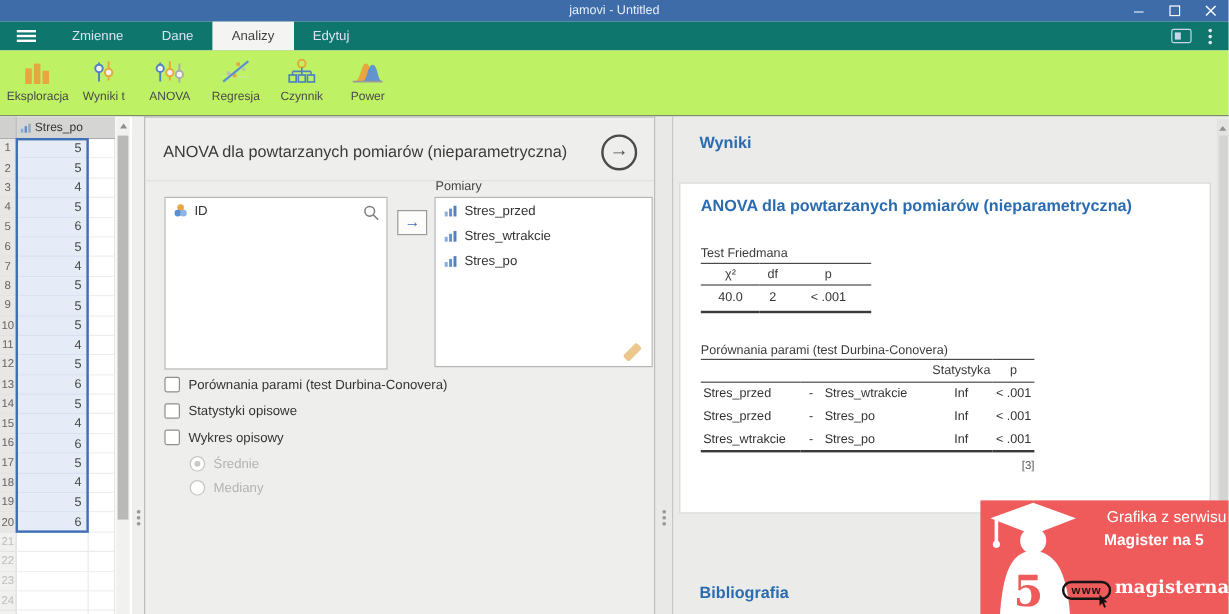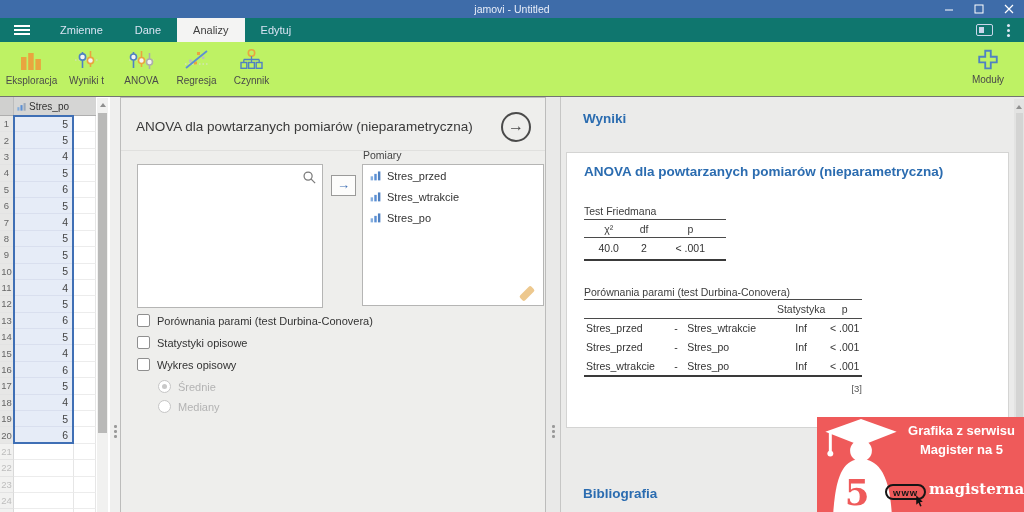--- a/index.html
+++ b/index.html
@@ -106,21 +106,21 @@
   .t2 .c4{width:36px;text-align:center}
   .footnote{position:absolute;left:17px;top:230px;width:278px;text-align:right;font-size:9.5px;color:#555}
   .biblio{position:absolute;left:22px;top:389px;font-size:13.5px;font-weight:bold;color:#2b6cb0}
   .res-scroll{position:absolute;right:0;top:2px;bottom:0;width:10px;background:#e3e3e2}
   .res-scroll .up{position:absolute;left:2px;top:6px;width:0;height:0;border-left:3px solid transparent;border-right:3px solid transparent;border-bottom:4px solid #909090}
   .res-scroll .thumb{position:absolute;left:1.5px;right:1.5px;top:14px;bottom:3px;background:#d4d4d3}
 
   
   .banner{position:absolute;left:817px;top:417px;width:207px;height:95px;background:#ef5a5a;z-index:20;overflow:hidden}
   .banner .grad{position:absolute;left:0;top:1px;width:88px;height:94px}
-  .banner .l1{position:absolute;left:84px;right:2px;top:6px;text-align:center;font-size:13px;font-weight:bold;color:#fff;white-space:nowrap}
+  .banner .l1{position:absolute;left:84px;right:2px;top:6px;text-align:right;font-size:13px;font-weight:normal;color:#fff;white-space:nowrap}
   .banner .l2{position:absolute;left:84px;right:2px;top:25px;text-align:center;font-size:13px;font-weight:bold;color:#fff}
   .wwwbadge{position:absolute;left:68px;top:67px;height:16px;line-height:13px;border:2px solid #151515;border-radius:9px;padding:0 6px;font-size:9.5px;font-weight:bold;letter-spacing:1px;color:#151515}
   .sitename{position:absolute;left:112px;top:63px;font-family:"DejaVu Serif",serif;font-weight:bold;font-size:15px;color:#fff}
   .cursor{position:absolute;left:96px;top:77px;width:13px;height:14px}
 </style>
 </head>
 <body>
 
 <div class="screen">
 
@@ -235,27 +235,31 @@
               <circle cx="13.5" cy="6" r="3.2" fill="none" stroke="#e9a53f" stroke-width="1.6"></circle>
               <path d="M13.5 9.2 V12.5 M5.8 12.5 H21.2 M5.8 12.5 V15.5 M13.5 12.5 V15.5 M21.2 12.5 V15.5" stroke="#4f81c2" stroke-width="1.3" fill="none"></path>
               <rect x="3" y="15.5" width="5.8" height="5.8" fill="none" stroke="#4f81c2" stroke-width="1.4"></rect>
               <rect x="10.6" y="15.5" width="5.8" height="5.8" fill="none" stroke="#4f81c2" stroke-width="1.4"></rect>
               <rect x="18.2" y="15.5" width="5.8" height="5.8" fill="none" stroke="#4f81c2" stroke-width="1.4"></rect>
             </svg>
           </div>
           <div class="rlabel">Czynnik</div>
         </div>
 
-
-    </div>
-    <div class="modules">
-      <div class="ricon"><svg viewBox="0 0 26 28">
-            <path d="M10 4 h6 v6.5 h6.5 v6 h-6.5 v6.5 h-6 v-6.5 H3.5 v-6 H10 z" fill="none" stroke="#4f81c2" stroke-width="2"></path>
-          </svg></div>
-      <div class="rlabel">Moduły</div>
+        <div class="ritem">
+          <div class="ricon">
+            <svg viewBox="0 0 27 27">
+              <path d="M2 21 C8 21 7.5 6 12 6 C16.5 6 16 21 21 21 Z" fill="#e9a53f"></path>
+              <path d="M8.5 21 C13.5 21 13 7 17.5 7 C22 7 21.5 21 26 21 Z" fill="#5b8fd4" fill-opacity="0.95"></path>
+              <line x1="1" y1="21" x2="26" y2="21" stroke="#9a9a9a" stroke-width="1.6"></line>
+            </svg>
+          </div>
+          <div class="rlabel">Power</div>
+        </div>
+
     </div>
   </div>
 
   <div class="sheet">
     <div class="sheet-colhead">
       <div class="corner"></div>
       <div class="colhead-cell">
         <svg viewBox="0 0 16 16">
             <rect x="2" y="9" width="3" height="5" fill="#85aede"></rect>
             <rect x="6.5" y="6" width="3" height="8" fill="#5b8fd4"></rect>
@@ -431,20 +435,28 @@
       <div class="dots"></div>
     </div>
 
   <div class="panel">
     <div class="panel-title">ANOVA dla powtarzanych pomiarów (nieparametryczna)</div>
     <div class="runbtn"></div>
     <div class="panel-sep"></div>
 
     <div class="listbox varbox">
 
+        <div class="vitem">
+          <svg viewBox="0 0 16 16">
+            <circle cx="8" cy="5" r="3.4" fill="#e9a53f"></circle>
+            <circle cx="5.2" cy="10.6" r="3.4" fill="#5b8fd4"></circle>
+            <circle cx="10.9" cy="10.6" r="3.4" fill="#85aede" fill-opacity="0.92"></circle>
+          </svg>
+          <span>ID</span>
+        </div>
 
       <div class="searchic">
         <svg viewBox="0 0 16 16">
             <circle cx="6.5" cy="6.5" r="4.3" fill="none" stroke="#7a7a7a" stroke-width="1.3"></circle>
             <line x1="9.8" y1="9.8" x2="14" y2="14" stroke="#7a7a7a" stroke-width="1.3"></line>
           </svg>
       </div>
     </div>
 
     <div class="movebtn"></div>

